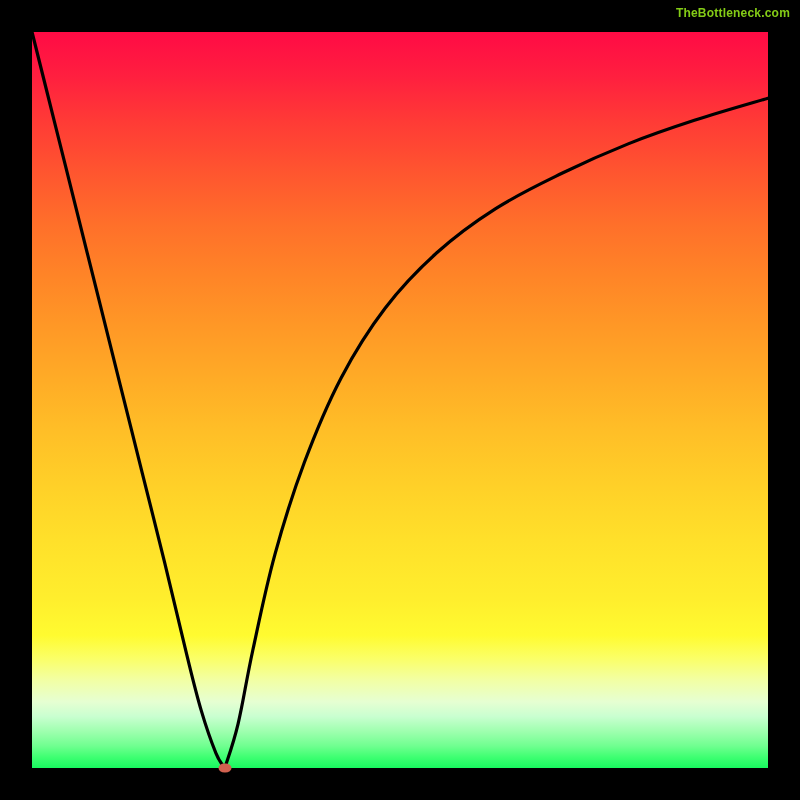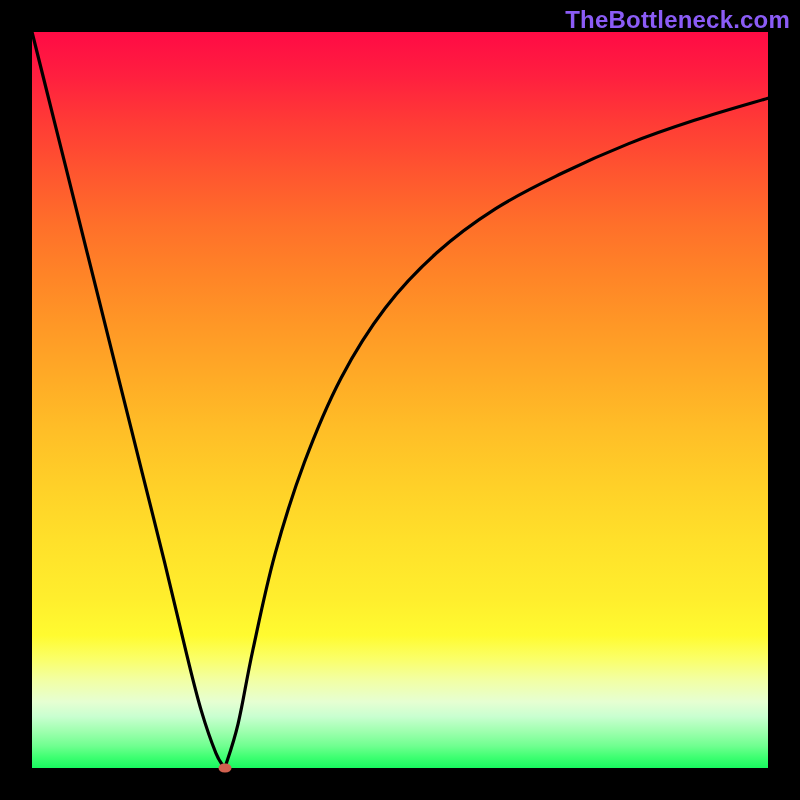--- a/index.html
+++ b/index.html
@@ -46,23 +46,23 @@
       #70ff90 97%,
       #3fff72 98.5%,
       #18f85f 100%
     );
   }
   .watermark {
     position: absolute;
     top: 6px;
     right: 10px;
     font-family: Arial, Helvetica, sans-serif;
-    font-size: 24px;
+    font-size: 12px;
     font-weight: 600;
-    color: #8b5cf6;
+    color: #84cc16;
     letter-spacing: 0.2px;
   }
   svg.curve {
     position: absolute;
     left: 0;
     top: 0;
     width: 736px;
     height: 736px;
     overflow: visible;
   }

